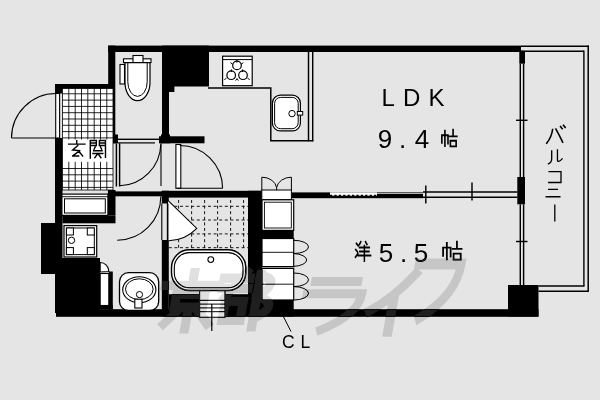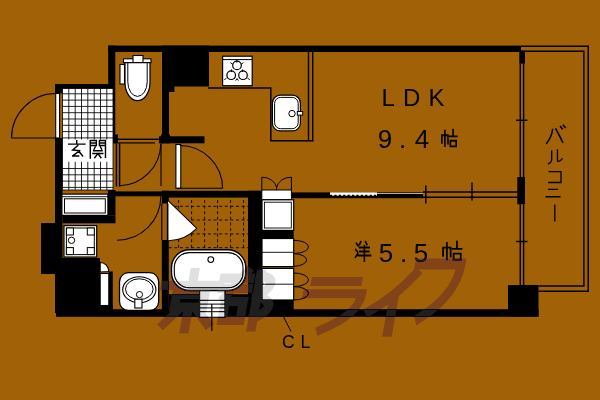--- a/index.html
+++ b/index.html
@@ -1,16 +1,16 @@
 <!DOCTYPE html>
 <html><head>
 <meta charset="utf-8">
 <style>
 html,body{margin:0;padding:0;background:#fff;}
-#c{position:relative;width:600px;height:400px;background:#a16207;font-family:"Liberation Sans",sans-serif;}
+#c{position:relative;width:600px;height:400px;background:#e5e5e5;font-family:"Liberation Sans",sans-serif;}
 svg{position:absolute;left:0;top:0;}
 </style>
 </head>
 <body>
 <div id="c">
 <svg width="600" height="400" viewBox="0 0 600 400">
 <defs>
 <g id="k-gen" fill="none" stroke-linecap="square">
 <path d="M50,2 V14 M6,20 H94 M56,28 L28,52 L66,56 M66,56 L30,82 M28,84 H60 M62,60 L82,84"></path>
 </g>

